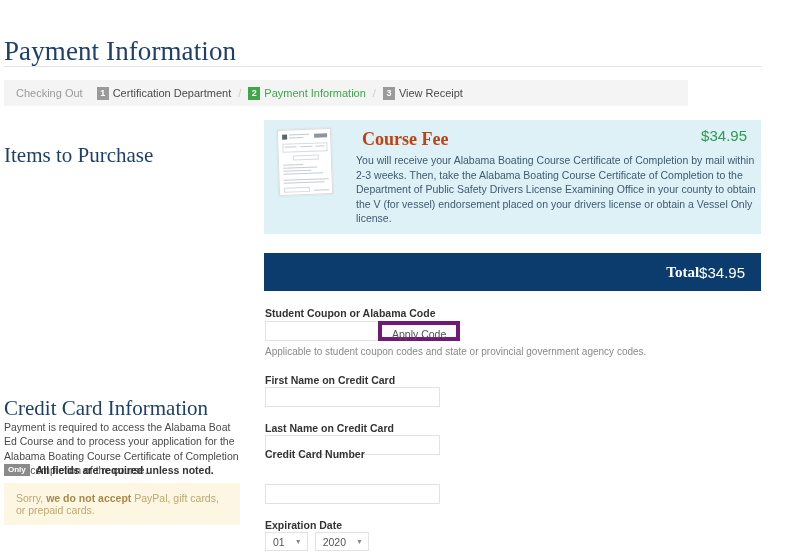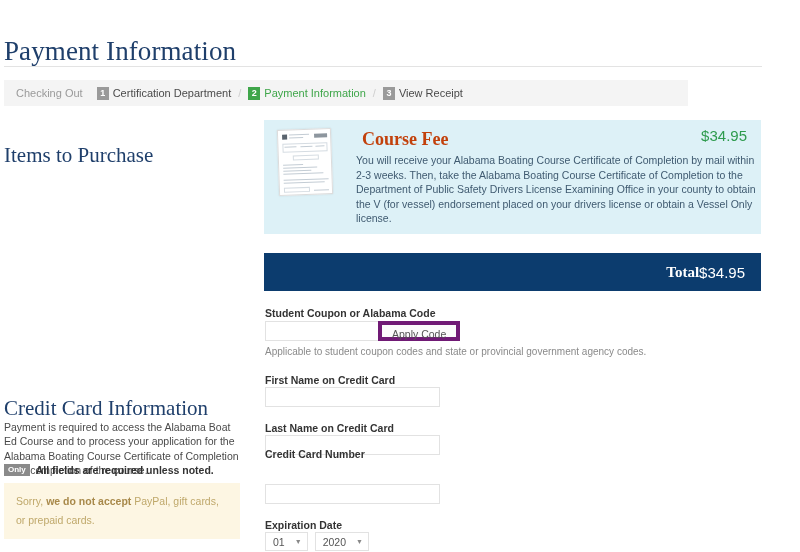--- a/index.html
+++ b/index.html
@@ -71,21 +71,21 @@
     font-size: 8px; font-weight: bold;
     padding: 2px 4px 2px 4px; line-height: 1;
   }
   .note-text { font-size: 10.5px; font-weight: bold; color: #333333; }
 
   .warn-box {
     position: absolute; left: 4px; top: 483px;
     width: 236px; min-height: 42px;
     background: #fdf6e3;
     padding: 9px 12px 9px 12px;
-    font-size: 10.5px; line-height: 19px;
+    font-size: 10.5px; line-height: 12px;
     color: #bfa86b;
   }
   .warn-box b { color: #a8894a; }
 
   
   .fee-panel {
     position: absolute; left: 264px; top: 120px;
     width: 497px; height: 114px;
     background: #ddf1f7;
     padding: 10px 12px;

